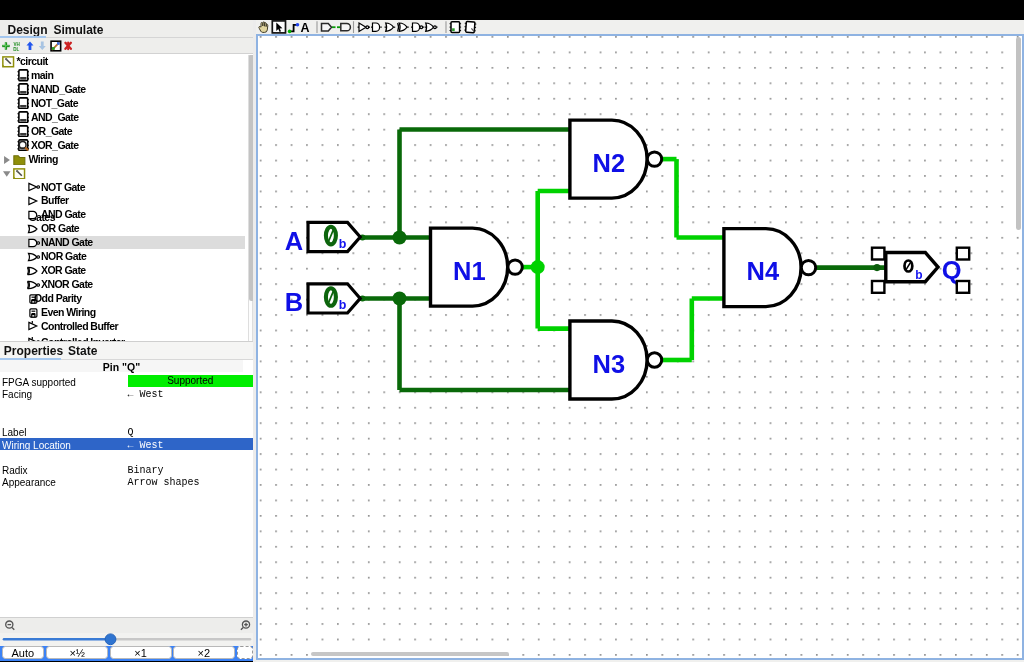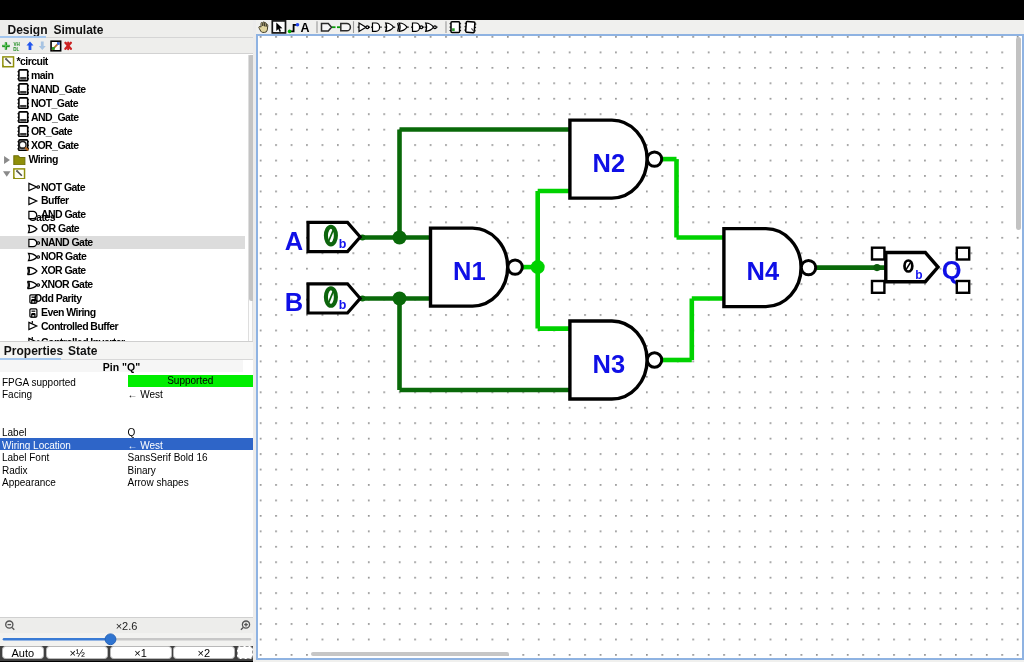--- a/index.html
+++ b/index.html
@@ -18,27 +18,27 @@
 .trow .lbl { position:absolute; top:0.6px; }
 #treesel { left:0; width:244.5px; height:12.5px; background:#dcdcdc; }
 #treescroll { left:249px; width:4.5px; background:#c3c3c3; border-radius:2.5px; }
 
 #proptabs { left:0; top:321px; width:253px; height:18.7px; background:#f5f5f4; border-top:1px solid #cfcfcf; border-bottom:1px solid #d8d8d8; }
 #propunderline { left:0; top:337.8px; width:61px; height:1.9px; background:#a4c7ef; }
 #propheader { left:0; top:339.7px; width:253px; height:12.6px; background:#f6f6f6; font-size:10.5px; font-weight:bold; text-align:center; padding-top:1.2px; }
 #proptable { left:0; top:354.8px; width:253px; height:114px; background:#fff; }
 .prow { position:absolute; left:0; width:253px; height:12.61px; font-size:10px; color:#000; }
 .pkey { position:absolute; left:2px; top:1.8px; }
-.pval { position:absolute; left:127.5px; top:1.8px; }
+.pval { position:absolute; left:127.5px; top:1.8px;font-family:Liberation Mono, monospace; }
 #greencell { position:absolute; left:127.5px; top:0.6px; width:125.5px; height:11.8px; background:#00ee00; text-align:center; font-size:10px; line-height:12px; }
 #bluerow { background:#2e65c8; color:#fff; }
 #zoombar { left:0; top:596.5px; width:253px; height:16.5px; background:#ededeb; border-top:1px solid #d0d0d0; }
 #zoomtxt { position:absolute; left:0; top:599.5px; width:253px; text-align:center; font-size:11px; color:#222; }
 #sliderrow { left:0; top:613px; width:253px; height:13px; background:#f2f2f0; }
-#btnrow { left:0; top:625.9px; width:253px; height:15px; background:#404040; }
+#btnrow { left:0; top:625.9px; width:253px; height:15px; background:#3b82f6; }
 .zbtn { position:absolute; top:0; height:13.4px; background:#fff; border:1px solid #b9b9b9; border-radius:3.5px; font-size:11px; text-align:center; line-height:12px; color:#000; }
 
 #toolbar { left:256px; top:20px; width:768px; height:13.5px; background:#f0f0ee; }
 #canvas { left:256px; top:33.5px; width:768px; height:626.7px; border:2px solid #8fb3e2; background:#fff; }
 #vthumb { left:1016px; top:37px; width:4.6px; height:193px; background:#c2c2c2; border-radius:2.5px; }
 #hstrip { left:256px; top:660.2px; width:768px; height:1.8px; background:#f0f0ee; }
 #hthumb { left:310.5px; top:652px; width:198px; height:3.7px; background:#c6c6c6; border-radius:2px; }
 </style>
 </head>
 <body>
@@ -334,35 +334,30 @@
           <span class="pval">← West</span>
         </div>
       <div class="prow" style="top:50.44px;">
           <span class="pkey">Label</span>
           <span class="pval">Q</span>
         </div>
       <div class="prow" id="bluerow" style="top:63.05px;">
           <span class="pkey">Wiring Location</span>
           <span class="pval">← West</span>
         </div>
-      <div class="prow" style="top:75.66px;">
-          <span class="pkey">Label Font</span>
-          <span class="pval">SansSerif Bold 16</span>
-        </div>
       <div class="prow" style="top:88.27px;">
           <span class="pkey">Radix</span>
           <span class="pval">Binary</span>
         </div>
       <div class="prow" style="top:100.88px;">
           <span class="pkey">Appearance</span>
           <span class="pval">Arrow shapes</span>
         </div>
     </div>
     <div class="abs" id="zoombar"></div>
-    <div id="zoomtxt">×2.6</div>
     <svg class="abs" style="left:0;top:597.5px;" width="253" height="15" viewBox="0 0 253 15">
       <g stroke="#555" stroke-width="1.3" fill="none">
           <circle cx="9.3" cy="6.6" r="3.6"></circle>
           <line x1="12" y1="9.5" x2="14.3" y2="11.8"></line>
           <line x1="7.5" y1="6.6" x2="11.1" y2="6.6"></line>
         </g>
       <g stroke="#555" stroke-width="1.3" fill="none">
           <circle cx="246" cy="6.6" r="3.6"></circle>
           <line x1="243.2" y1="9.5" x2="240.9" y2="11.8"></line>
           <line x1="244.2" y1="6.6" x2="247.8" y2="6.6"></line>

